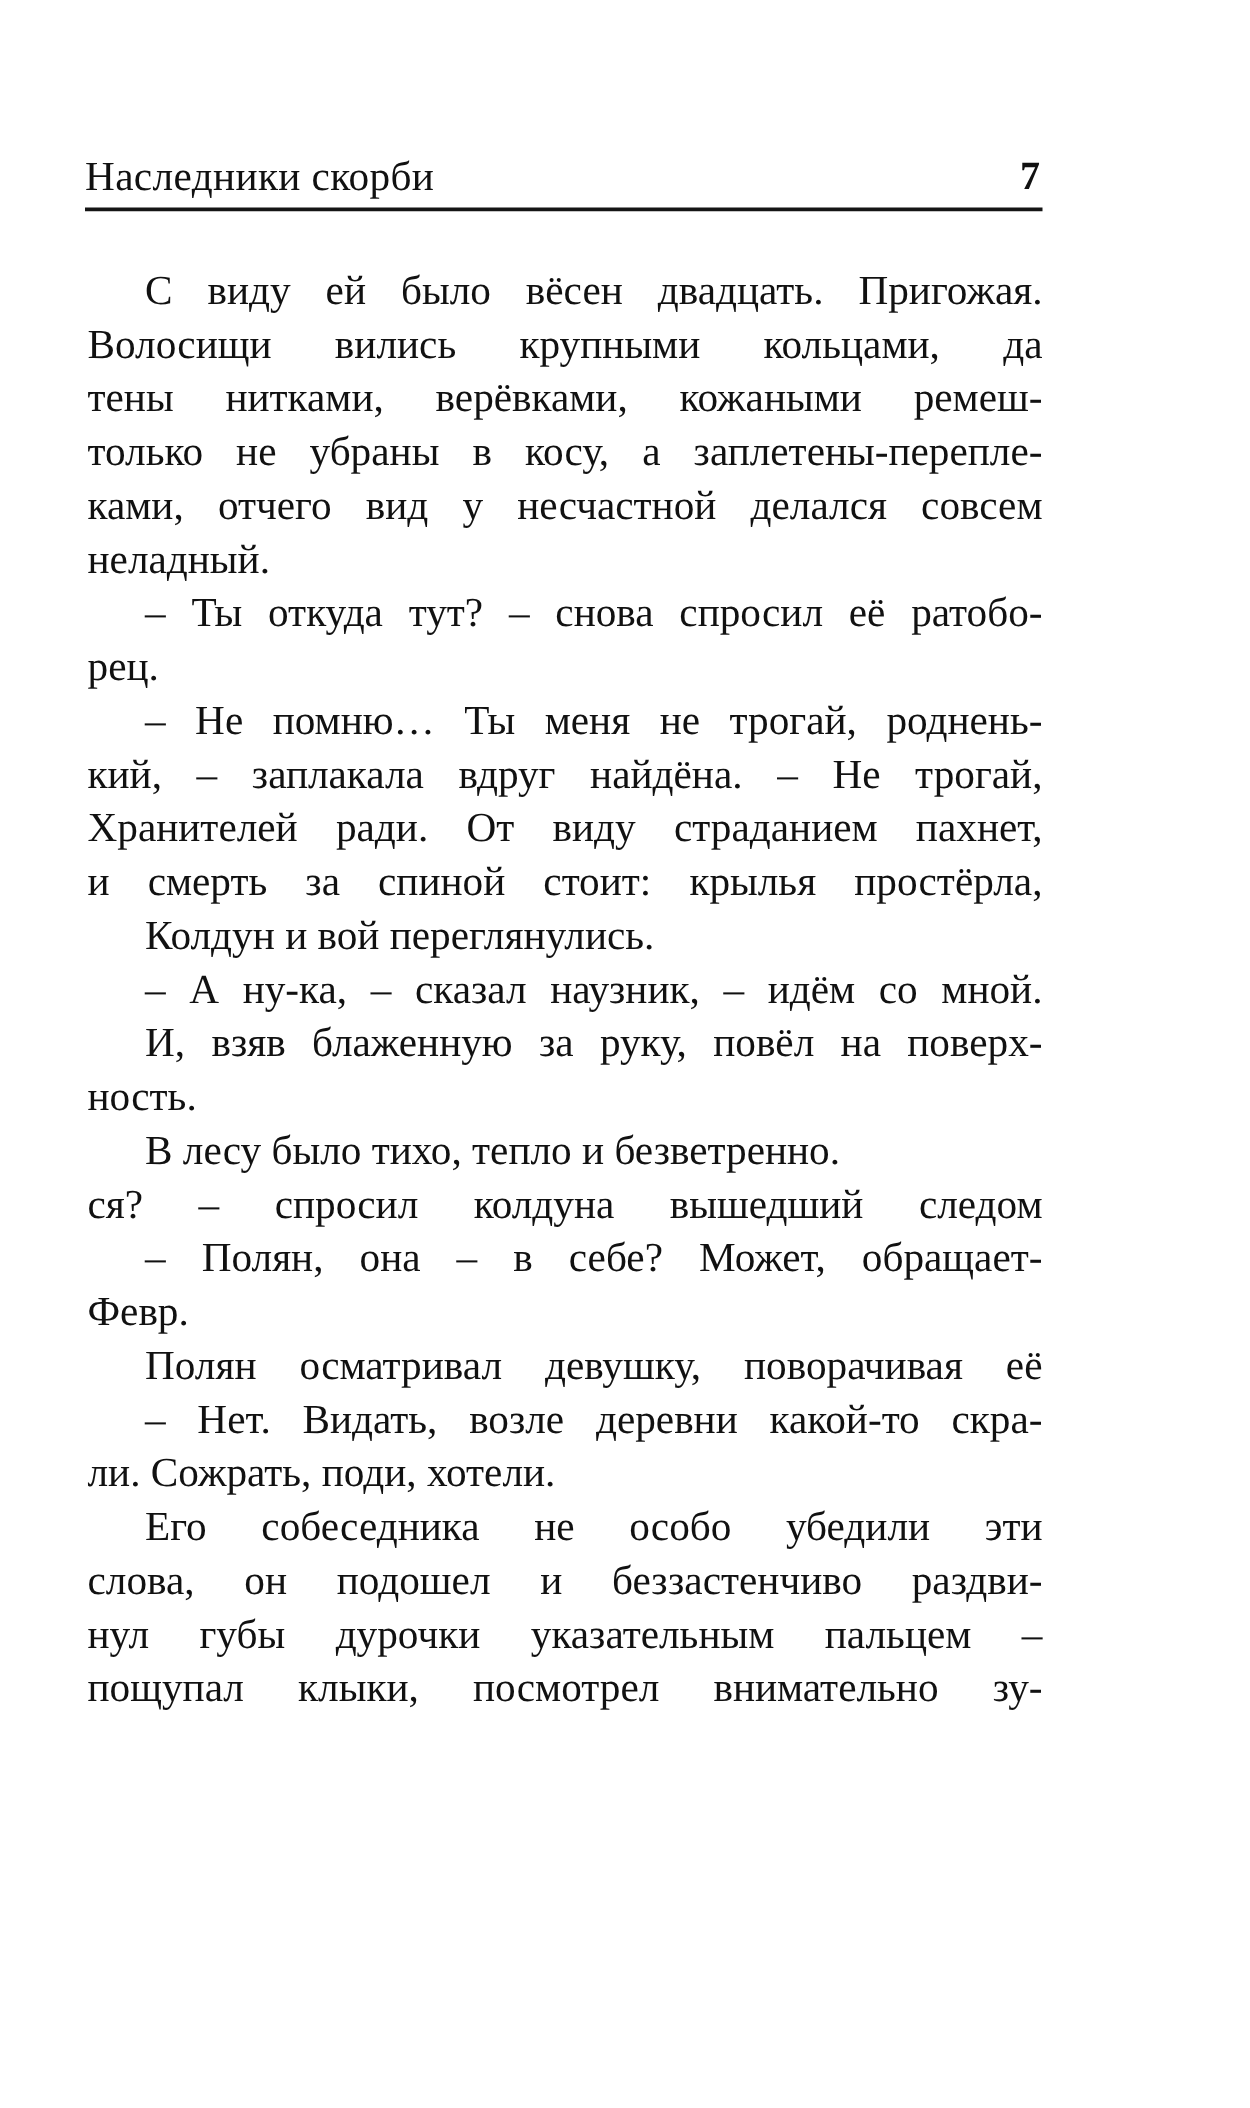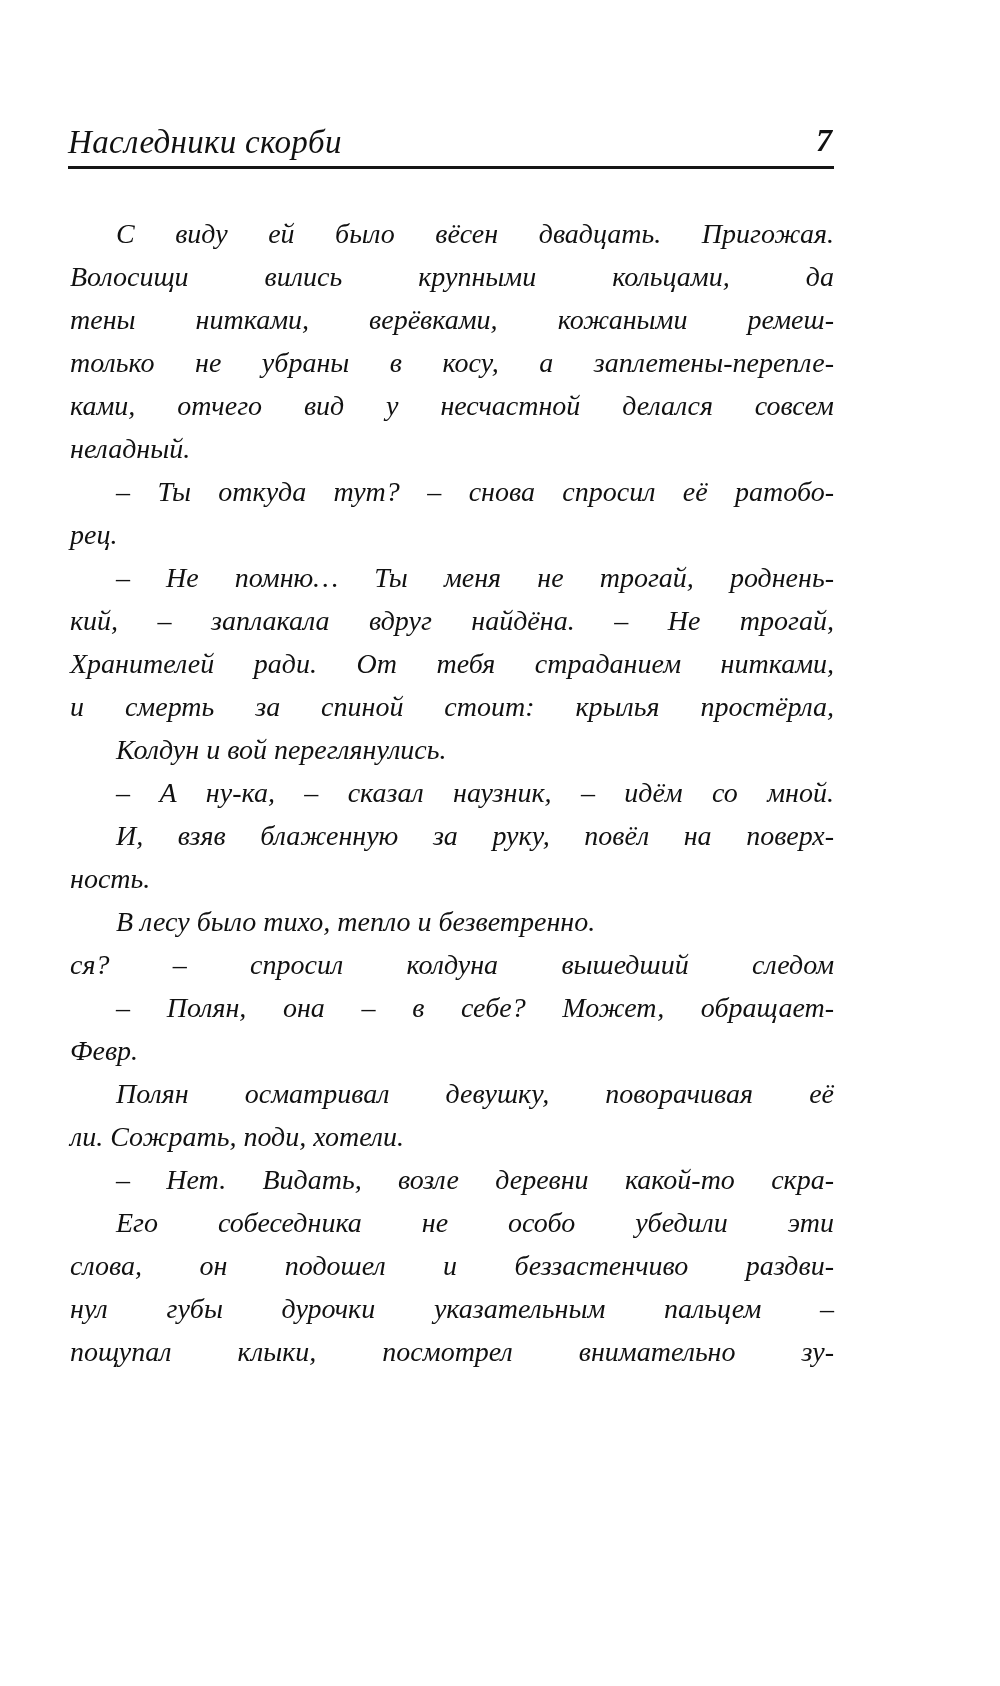--- a/index.html
+++ b/index.html
@@ -1,27 +1,27 @@
 <!DOCTYPE html>
 <html><head>
 <meta charset="utf-8">
 <style>
   html, body { margin: 0; padding: 0; }
   body {
     width: 1000px; height: 1686px; background: #ffffff; position: relative; overflow: hidden;
     font-family: "Liberation Serif", "DejaVu Serif", serif; color: #111111;
   }
-  .page { position: absolute; left: 0; top: 0; width: 1000px; height: 1686px; font-style: italic; }
+  .page { position: absolute; left: 0; top: 0; width: 1000px; height: 1686px; }
   .header { position: absolute; left: 68px; top: 120px; width: 766px; height: 48px; }
   .header-title { position: absolute; left: 0; top: 4px; font-size: 33px; letter-spacing: 0.3px; }
   .header-num { position: absolute; right: 2px; top: 2px; font-size: 32px; font-weight: bold; }
   .rule { position: absolute; left: 68px; top: 166px; width: 766px; height: 3px; background: #151515; }
   .body-text { position: absolute; left: 70px; top: 212px; width: 764px; }
   .line {
-    display: block; height: 43px; line-height: 43px; font-size: 28px;
+    display: block; height: 43px; line-height: 43px; font-size: 33px;
     white-space: nowrap; overflow: visible;
     text-align: justify; text-align-last: justify;
   }
   .line.indent { padding-left: 46px; }
   .line.last { text-align-last: left; }
 </style>
 </head>
 <body>
 
 <div class="page">
@@ -35,31 +35,31 @@
       <span class="line indent">С виду ей было вёсен двадцать. Пригожая.</span>
       <span class="line">Волосищи вились крупными кольцами, да</span>
       <span class="line">тены нитками, верёвками, кожаными ремеш-</span>
       <span class="line">только не убраны в косу, а заплетены-перепле-</span>
       <span class="line">ками, отчего вид у несчастной делался совсем</span>
       <span class="line last">неладный.</span>
       <span class="line indent">– Ты откуда тут? – снова спросил её ратобо-</span>
       <span class="line last">рец.</span>
       <span class="line indent">– Не помню… Ты меня не трогай, роднень-</span>
       <span class="line">кий, – заплакала вдруг найдёна. – Не трогай,</span>
-      <span class="line">Хранителей ради. От тебя страданием нитками,</span>
+      <span class="line">Хранителей ради. От виду страданием пахнет,</span>
       <span class="line">и смерть за спиной стоит: крылья простёрла,</span>
       <span class="line indent last">Колдун и вой переглянулись.</span>
       <span class="line indent">– А ну-ка, – сказал наузник, – идём со мной.</span>
       <span class="line indent">И, взяв блаженную за руку, повёл на поверх-</span>
       <span class="line last">ность.</span>
       <span class="line indent last">В лесу было тихо, тепло и безветренно.</span>
       <span class="line">ся? – спросил колдуна вышедший следом</span>
       <span class="line indent">– Полян, она – в себе? Может, обращает-</span>
       <span class="line last">Февр.</span>
       <span class="line indent">Полян осматривал девушку, поворачивая её</span>
+      <span class="line indent">– Нет. Видать, возле деревни какой-то скра-</span>
       <span class="line last">ли. Сожрать, поди, хотели.</span>
-      <span class="line indent">– Нет. Видать, возле деревни какой-то скра-</span>
       <span class="line indent">Его собеседника не особо убедили эти</span>
       <span class="line">слова, он подошел и беззастенчиво раздви-</span>
       <span class="line">нул губы дурочки указательным пальцем –</span>
       <span class="line">пощупал клыки, посмотрел внимательно зу-</span>
     </div>
 </div>
 
 </body></html>

